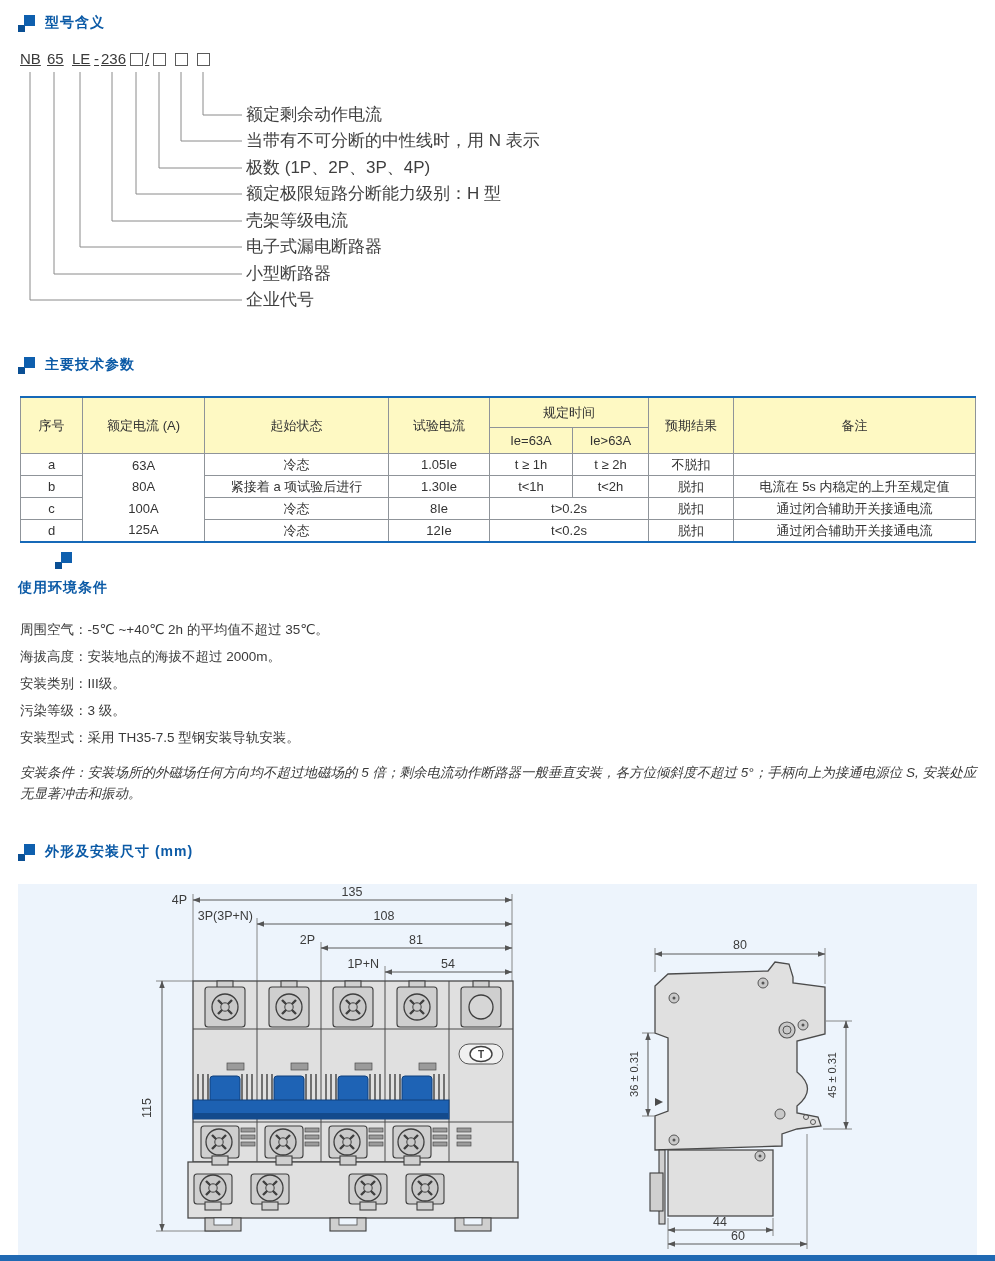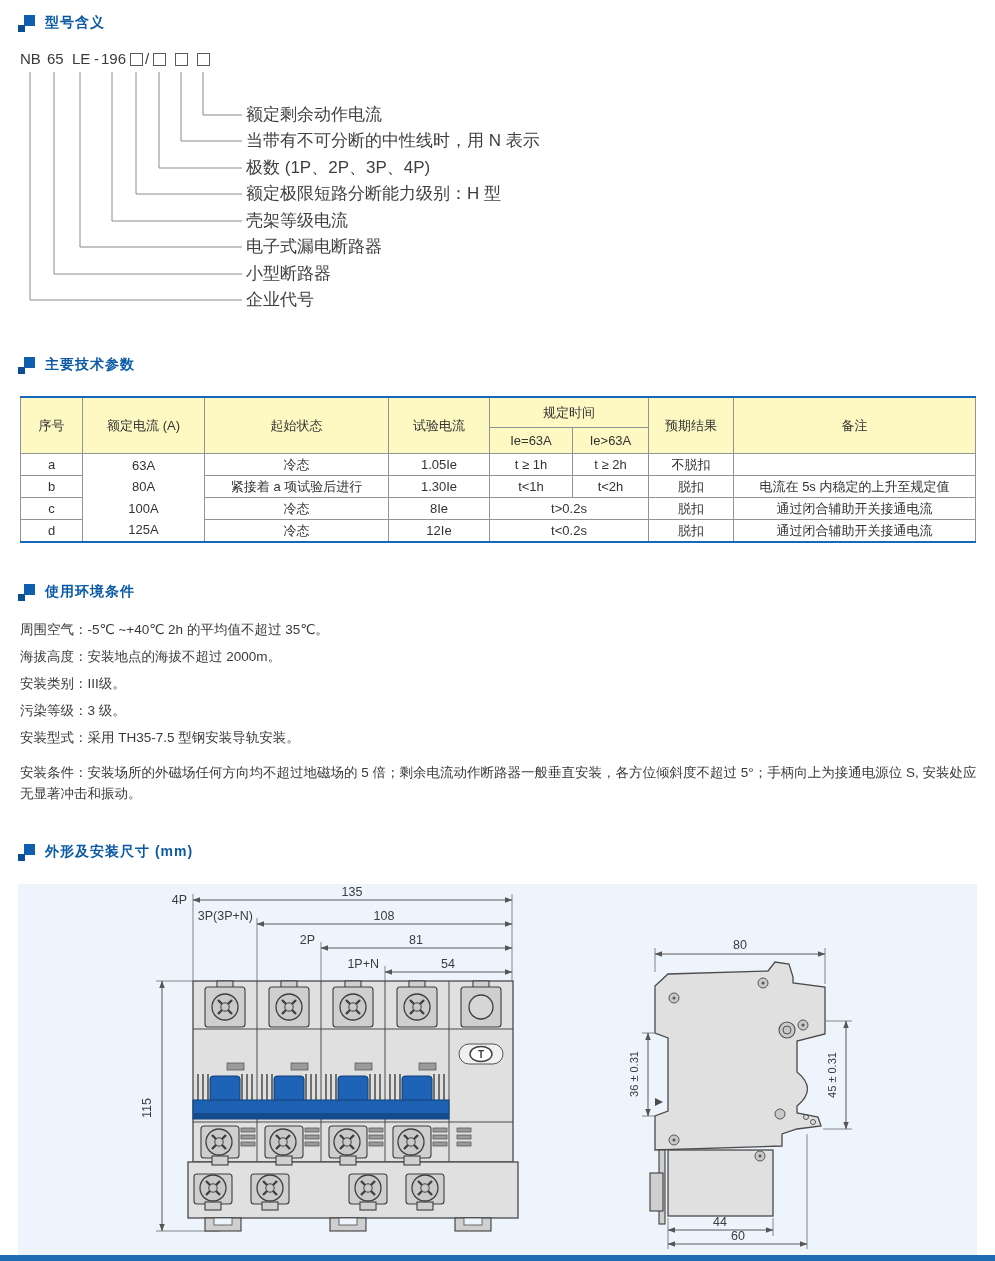--- a/index.html
+++ b/index.html
@@ -7,36 +7,36 @@
        font-family:"Liberation Sans","DejaVu Sans",sans-serif;color:#3c3c3c;}
   .abs{position:absolute;}
   
   .sec-head{position:absolute;display:flex;align-items:center;gap:10px;}
   .sec-icon{position:relative;width:17px;height:17px;flex:0 0 17px;}
   .sec-icon::after{content:"";position:absolute;right:0;top:0;width:11px;height:11px;background:#0e5fae;}
   .sec-icon::before{content:"";position:absolute;left:0;bottom:0;width:7px;height:7px;background:#0a4f94;}
   .sec-title{color:#0b5aa6;font-size:14px;font-weight:bold;letter-spacing:1px;}
   
   #model-diagram{left:20px;top:50px;width:740px;height:300px;}
-  .code-part{position:absolute;top:0;font-size:15px;color:#3a3a3a;font-weight:500;}
+  .code-part{position:absolute;top:0;font-size:15px;color:#3a3a3a;font-weight:500;text-decoration:underline;}
   .code-box{position:absolute;top:3px;width:11px;height:11px;border:1.5px solid #5a5a5a;background:#fff;}
   .model-label{position:absolute;left:226px;font-size:17px;color:#3f3f3f;white-space:nowrap;line-height:18px;}
   
   #params-table{left:20px;top:396px;border-collapse:collapse;table-layout:fixed;width:955px;
     border-top:2px solid #1669b8;border-bottom:2px solid #1669b8;font-size:13px;color:#333;}
   #params-table th,#params-table td{border:1px solid #8f9499;text-align:center;padding:0 4px;overflow:hidden;}
   #params-table th{background:#fef9c3;font-weight:500;}
   #params-table .h1 th{height:29px;}
   #params-table .h2 th{height:25px;}
   #params-table tbody td{height:21px;background:#fff;}
   .rc-val{line-height:21.5px;}
   
   #env-list{left:20px;top:620px;width:957px;font-size:13.5px;color:#3a3a3a;}
   .env-line{line-height:20px;margin-bottom:7px;white-space:nowrap;}
-  .env-line.wrap{white-space:normal;line-height:21px;margin-top:14px;}
+  .env-line.wrap{white-space:normal;line-height:21px;margin-top:14px;font-style:italic;}
   
   #drawing-panel{left:18px;top:884px;width:959px;height:371px;background:#edf4fc;}
   #footer-bar{left:0;bottom:0;width:995px;height:6px;background:#2069b3;}
   svg text{font-family:"Liberation Sans","DejaVu Sans",sans-serif;fill:#3c3c3c;}
   .dim{stroke:#5a5a5a;stroke-width:1;fill:none;}
   .ext{stroke:#7a7a7a;stroke-width:0.9;fill:none;}
   .blk{fill:#cfcfcf;stroke:#3f3f3f;stroke-width:1.1;}
   .body-fill{fill:#e0e0e0;stroke:#4b4b4b;stroke-width:1.3;}
   .slit{fill:#9b9b9b;stroke:#4b4b4b;stroke-width:0.7;}
   .rib{stroke:#555;stroke-width:1.6;}
@@ -47,21 +47,21 @@
 <div class="sec-head" style="left:18px;top:14px;">
   <span class="sec-icon"></span>
   <span class="sec-title">型号含义</span>
 </div>
 
 <div class="abs" id="model-diagram">
   <span class="code-part" style="left:0px">NB</span>
   <span class="code-part" style="left:27px">65</span>
   <span class="code-part" style="left:52px">LE</span>
   <span class="code-part" style="left:74px">-</span>
-  <span class="code-part" style="left:81px">196</span>
+  <span class="code-part" style="left:81px">236</span>
   <span class="code-box" style="left:110px"></span>
   <span class="code-part" style="left:125px">/</span>
   <span class="code-box" style="left:133px"></span>
   <span class="code-box" style="left:155px"></span>
   <span class="code-box" style="left:177px"></span>
 
   <svg class="abs" style="left:0;top:22px" width="710" height="245" viewBox="0 0 710 245">
     <g stroke="#8a8a8a" stroke-width="1" fill="none">
       <path d="M183,0 V43  H222"></path>
       <path d="M161,0 V69  H222"></path>
@@ -152,21 +152,21 @@
       <td>d</td>
       <td>冷态</td>
       <td>12Ie</td>
       <td colspan="2">t&lt;0.2s</td>
       <td>脱扣</td>
       <td>通过闭合辅助开关接通电流</td>
     </tr>
   </tbody>
 </table>
 
-<div class="sec-head" style="left:18px;top:583px;">
+<div class="sec-head" style="left:18px;top:552px;flex-direction:column;">
   <span class="sec-icon"></span>
   <span class="sec-title">使用环境条件</span>
 </div>
 
 <div class="abs" id="env-list">
   <div class="env-line">周围空气：-5℃ ~+40℃ 2h 的平均值不超过 35℃。</div>
   <div class="env-line">海拔高度：安装地点的海拔不超过 2000m。</div>
   <div class="env-line">安装类别：III级。</div>
   <div class="env-line">污染等级：3 级。</div>
   <div class="env-line">安装型式：采用 TH35-7.5 型钢安装导轨安装。</div>

